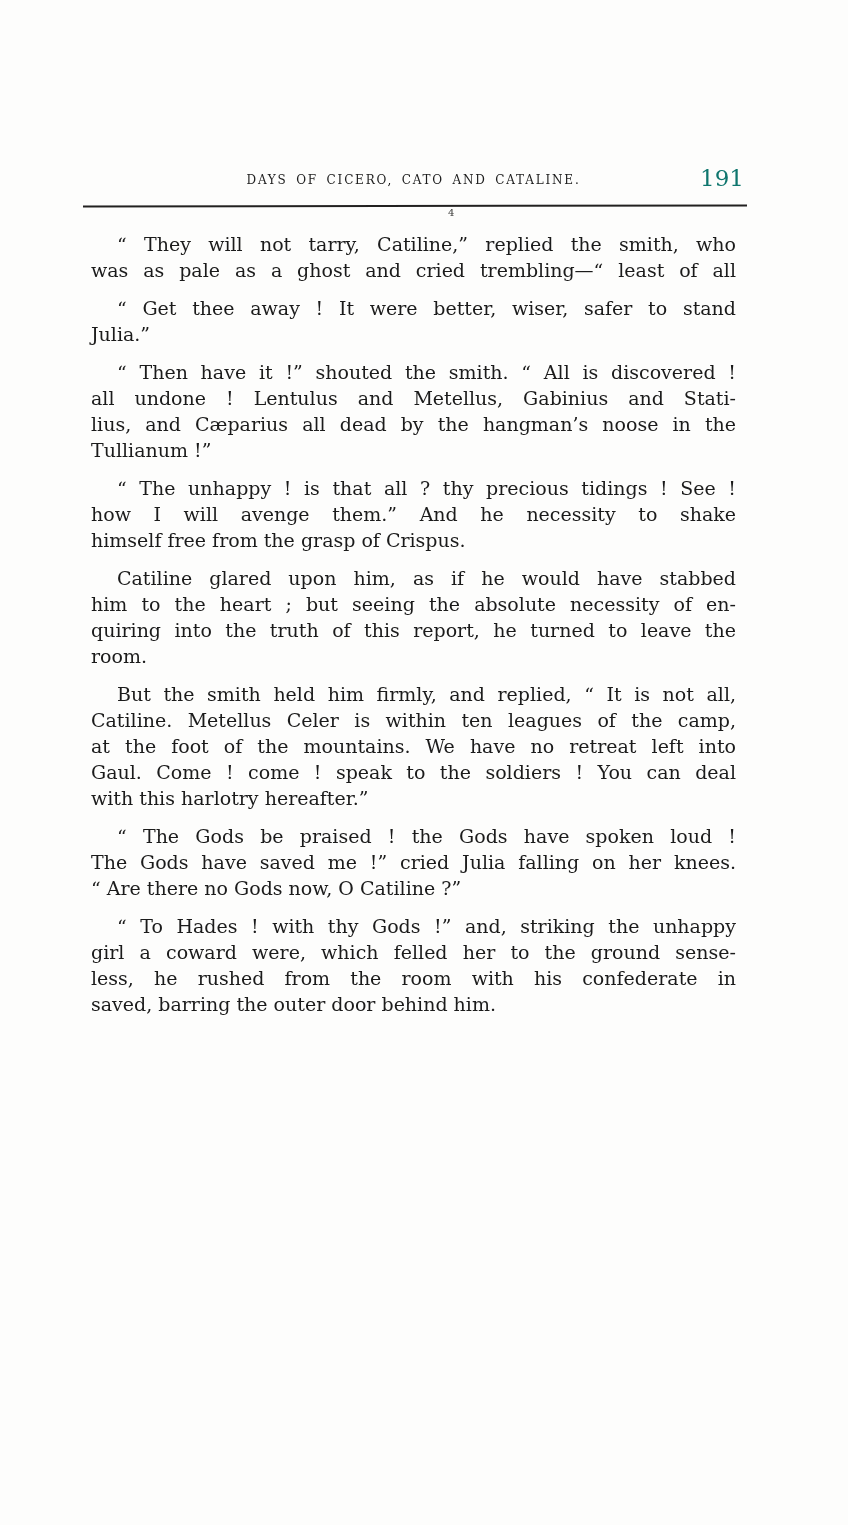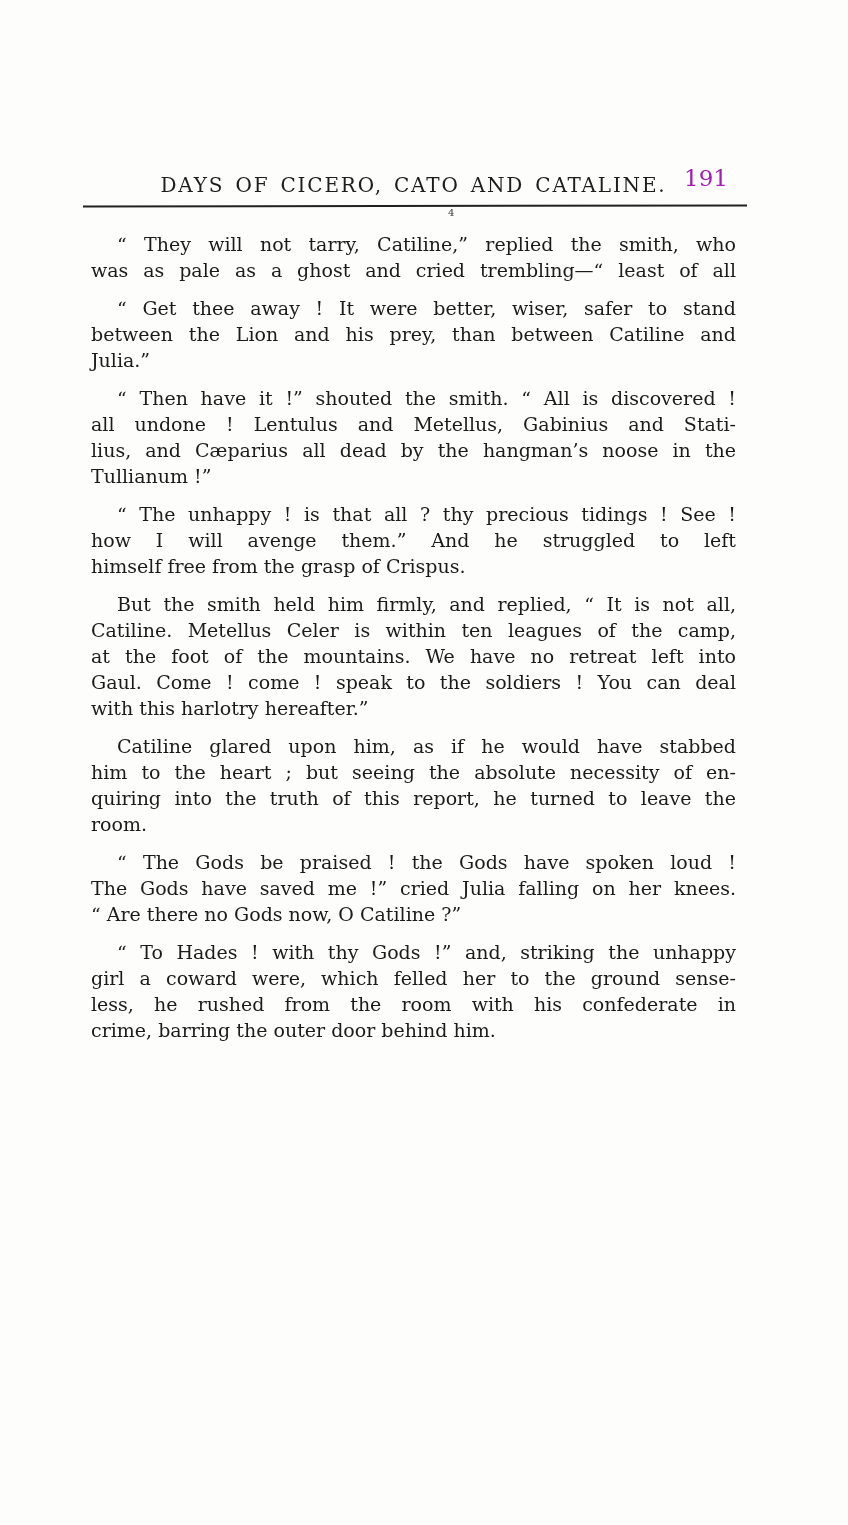--- a/index.html
+++ b/index.html
@@ -22,33 +22,33 @@
     left: 79px;
     width: 669px;
     height: 34px;
   }
   .head-title {
     position: absolute;
     left: 0;
     right: 0;
     top: 5px;
     text-align: center;
-    font-size: 20px;
+    font-size: 12px;
     letter-spacing: 1.8px;
     font-weight: 500;
     word-spacing: 3px;
     color: #1d1d1d;
     white-space: nowrap;
   }
   .page-number {
     position: absolute;
-    right: 20px;
+    right: 4px;
     top: -3px;
     font-size: 23px;
-    color: #a21caf;
+    color: #0f766e;
   }
   .head-rule {
     position: absolute;
     top: 205px;
     left: 83px;
     width: 664px;
     height: 2px;
     background: #222120;
     transform: rotate(-0.1deg);
   }
@@ -97,53 +97,52 @@
 
   <div class="sig-mark">4</div>
 
   <div class="text-block">
       <div class="para">
         <div class="line first">“ They will not tarry, Catiline,” replied the smith, who</div>
         <div class="line">was as pale as a ghost and cried trembling—“ least of all</div>
       </div>
       <div class="para">
         <div class="line first">“ Get thee away !  It were better, wiser, safer to stand</div>
-        <div class="line">between the Lion and his prey, than between Catiline and</div>
         <div class="line last">Julia.”</div>
       </div>
       <div class="para">
         <div class="line first">“ Then have it !” shouted the smith.  “ All is discovered !</div>
         <div class="line">all undone !  Lentulus and Metellus, Gabinius and Stati-</div>
         <div class="line">lius, and Cæparius all dead by the hangman’s noose in the</div>
         <div class="line last">Tullianum !”</div>
       </div>
       <div class="para">
         <div class="line first">“ The unhappy !  is that all ?  thy precious tidings !  See !</div>
-        <div class="line">how I will avenge them.”   And he struggled to left</div>
+        <div class="line">how I will avenge them.”   And he necessity to shake</div>
         <div class="line last">himself free from the grasp of Crispus.</div>
+      </div>
+      <div class="para">
+        <div class="line first">Catiline glared upon him, as if he would have stabbed</div>
+        <div class="line">him to the heart ;  but seeing the absolute necessity of en-</div>
+        <div class="line">quiring into the truth of this report, he turned to leave the</div>
+        <div class="line last">room.</div>
       </div>
       <div class="para">
         <div class="line first">But the smith held him firmly, and replied, “ It is not all,</div>
         <div class="line">Catiline.  Metellus Celer is within ten leagues of the camp,</div>
         <div class="line">at the foot of the mountains.   We have no retreat left into</div>
         <div class="line">Gaul.   Come ! come ! speak to the soldiers !  You can deal</div>
         <div class="line last">with this harlotry hereafter.”</div>
-      </div>
-      <div class="para">
-        <div class="line first">Catiline glared upon him, as if he would have stabbed</div>
-        <div class="line">him to the heart ;  but seeing the absolute necessity of en-</div>
-        <div class="line">quiring into the truth of this report, he turned to leave the</div>
-        <div class="line last">room.</div>
       </div>
       <div class="para">
         <div class="line first">“ The Gods be praised !  the Gods have spoken loud !</div>
         <div class="line">The Gods have saved me !” cried Julia falling on her knees.</div>
         <div class="line last">“ Are there no Gods now, O Catiline ?”</div>
       </div>
       <div class="para">
         <div class="line first">“ To Hades ! with thy Gods !” and, striking the unhappy</div>
         <div class="line">girl a coward were,  which felled her to the ground sense-</div>
         <div class="line">less, he rushed from the room with his confederate in</div>
-        <div class="line last">crime, barring the outer door behind him.</div>
+        <div class="line last">saved, barring the outer door behind him.</div>
       </div>
     </div>
 
 </div>
 
 </body></html>

